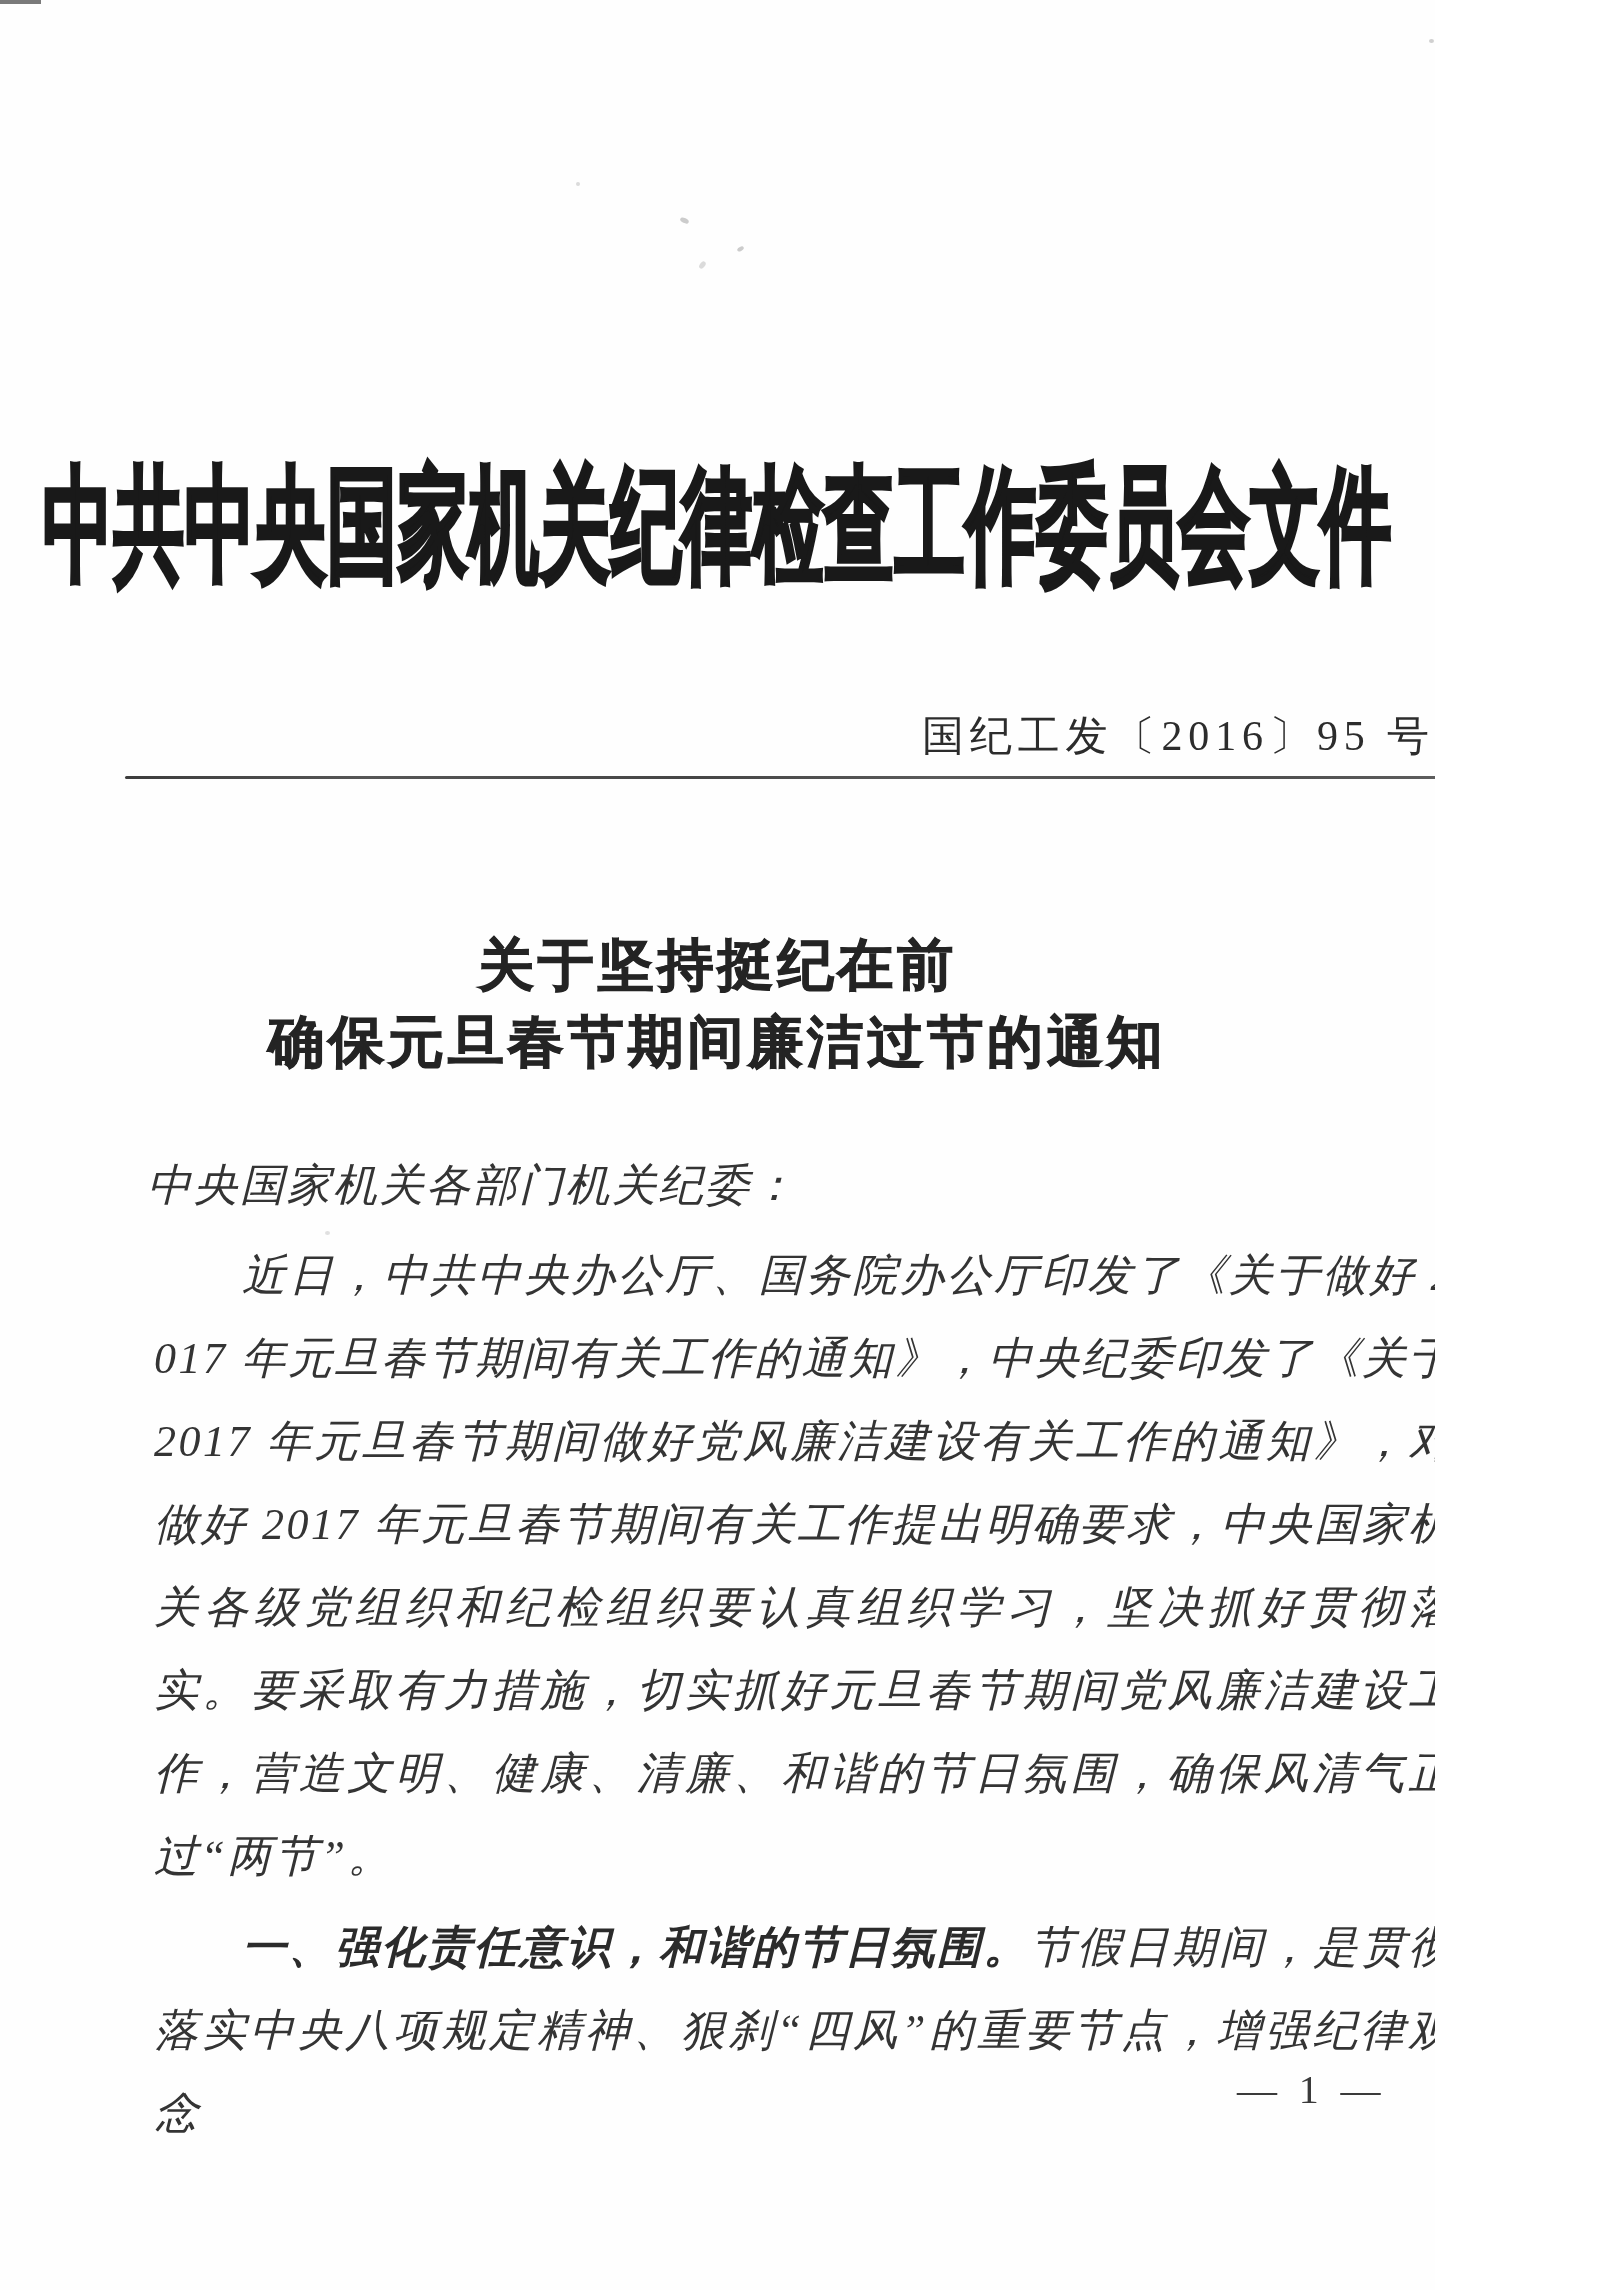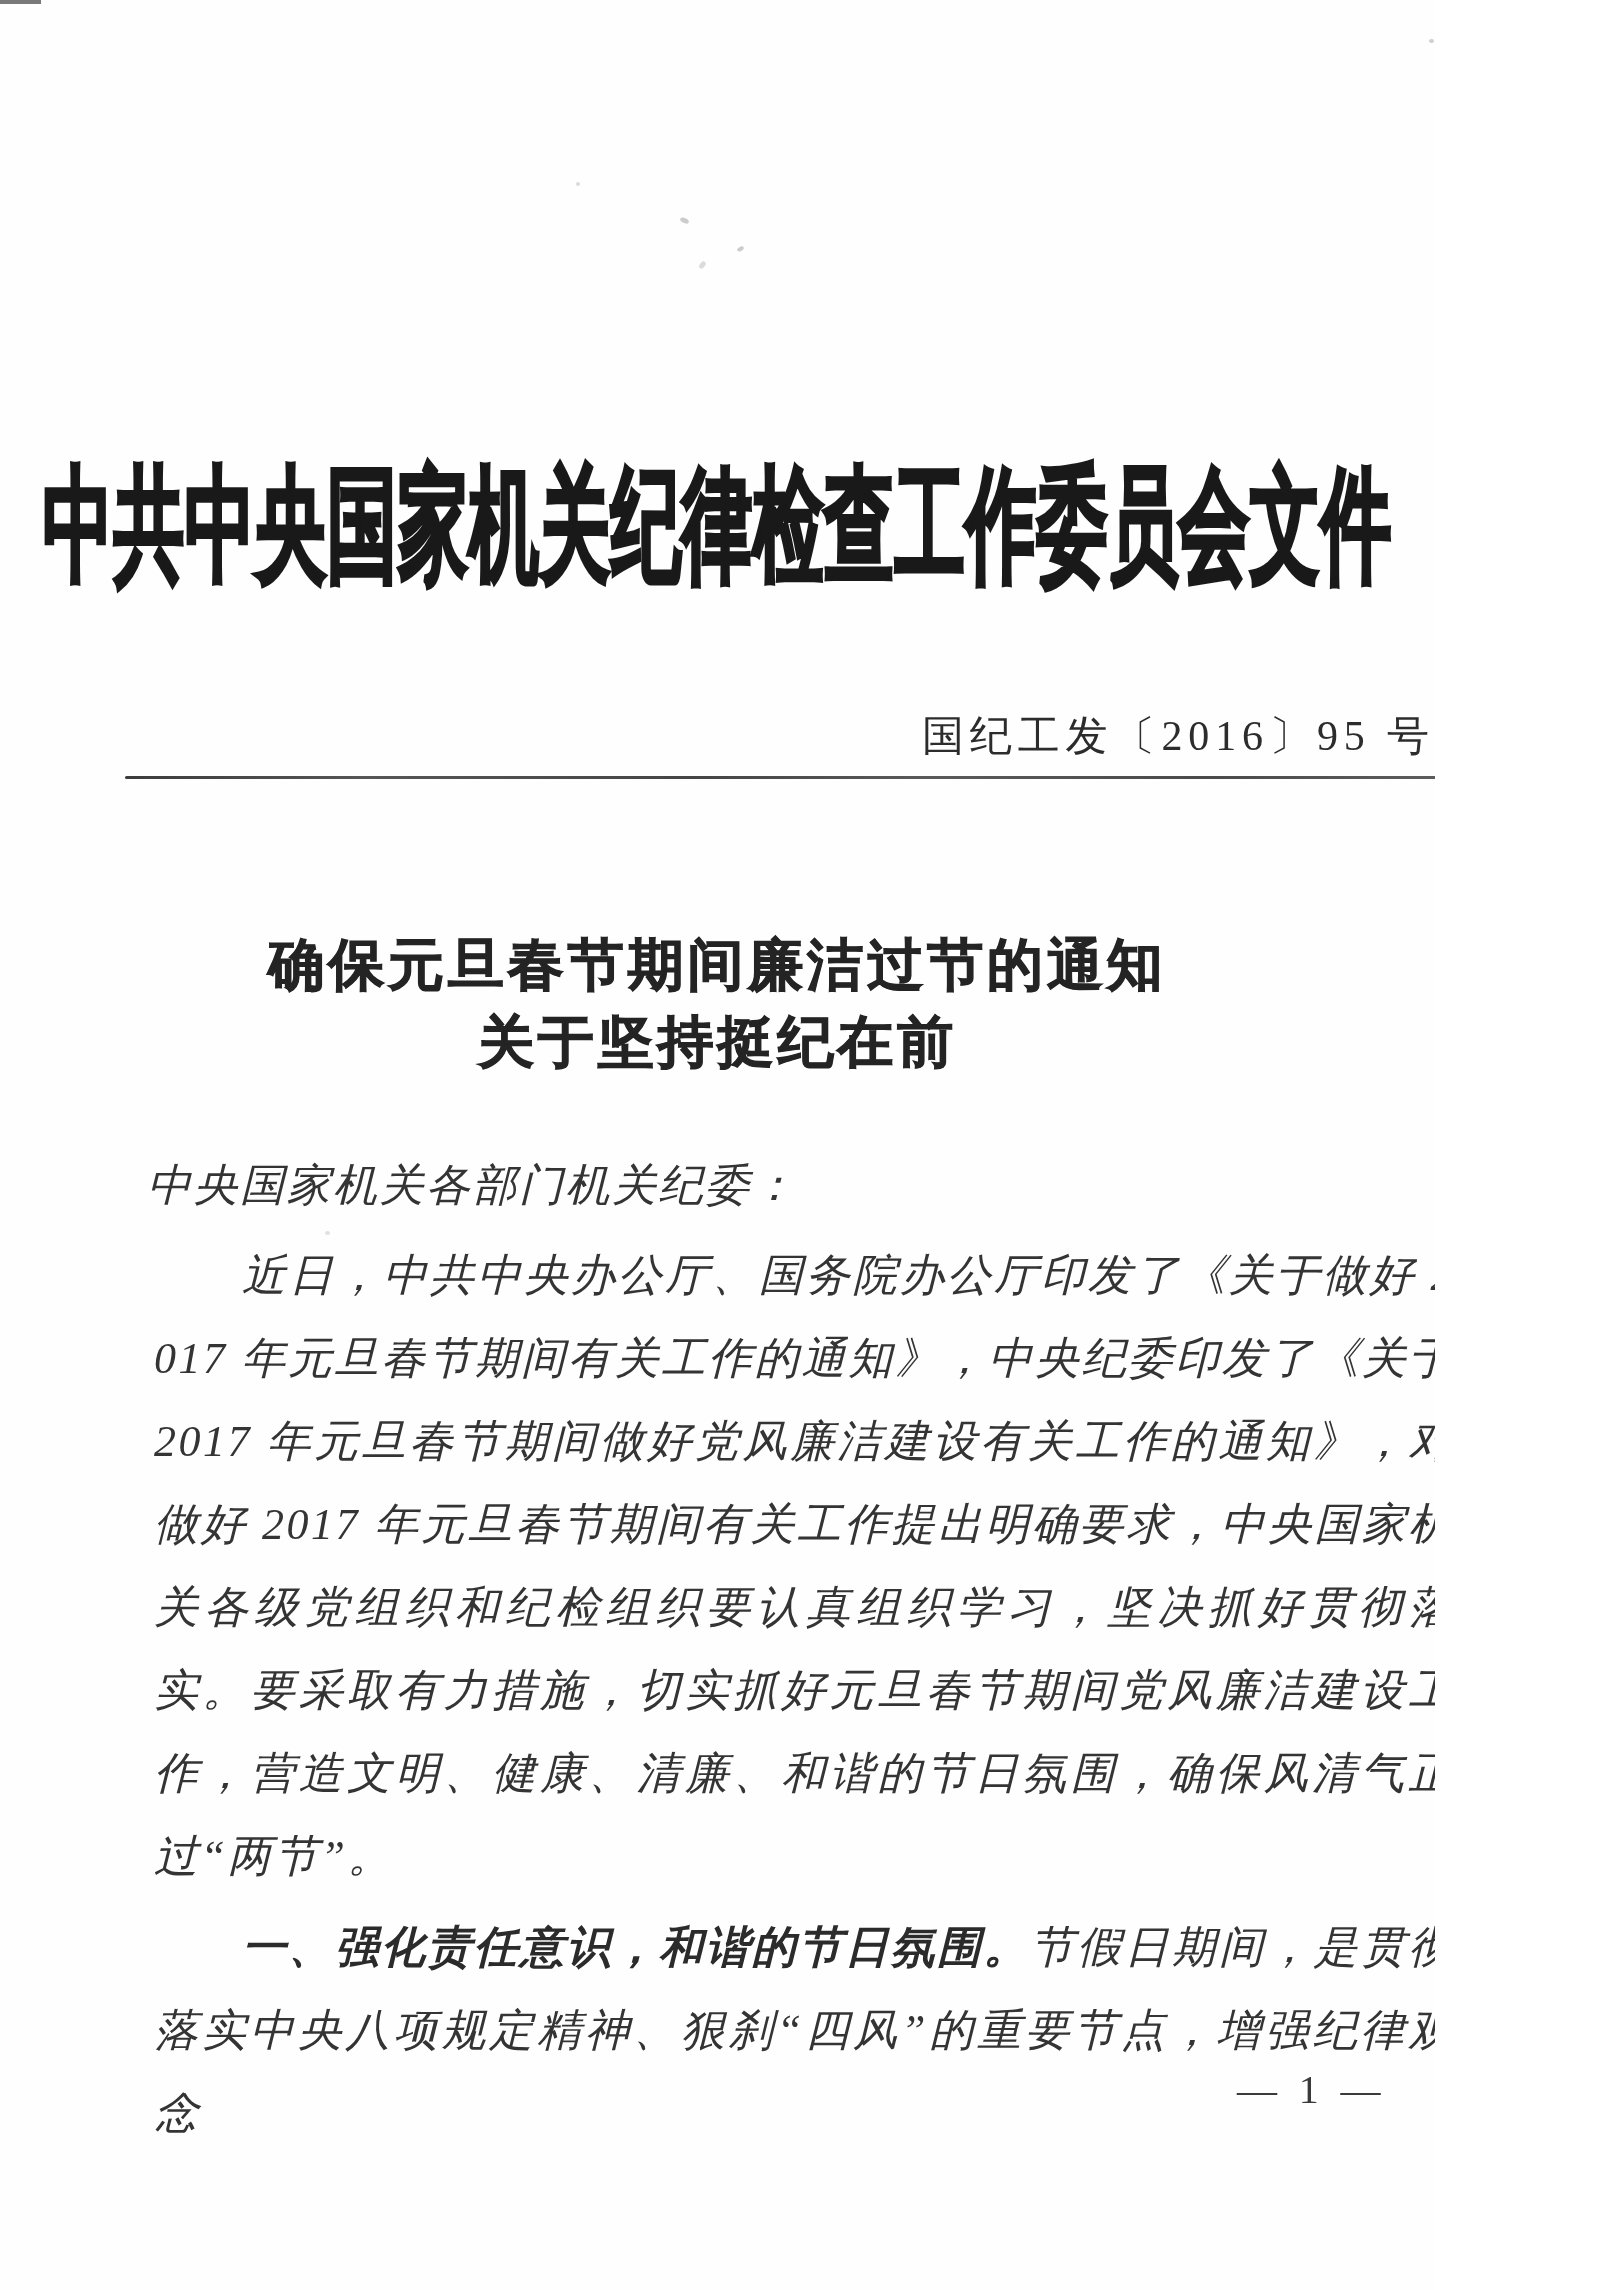--- a/index.html
+++ b/index.html
@@ -100,22 +100,22 @@
   <div class="speck s5"></div>
   <div class="speck s6"></div>
 
   <div class="masthead-title">中共中央国家机关纪律检查工作委员会文件</div>
 
   <div class="doc-number">国纪工发〔2016〕95 号</div>
 
   <div class="rule"></div>
 
   <div class="doc-title">
+    <div>关于坚持挺纪在前</div>
     <div>确保元旦春节期间廉洁过节的通知</div>
-    <div>关于坚持挺纪在前</div>
   </div>
 
   <div class="body-block">
     <div class="salutation">中央国家机关各部门机关纪委：</div>
     <p class="para">近日，中共中央办公厅、国务院办公厅印发了《关于做好 2017 年元旦春节期间有关工作的通知》，中央纪委印发了《关于 2017 年元旦春节期间做好党风廉洁建设有关工作的通知》，对做好 2017 年元旦春节期间有关工作提出明确要求，中央国家机关各级党组织和纪检组织要认真组织学习，坚决抓好贯彻落实。要采取有力措施，切实抓好元旦春节期间党风廉洁建设工作，营造文明、健康、清廉、和谐的节日氛围，确保风清气正过“两节”。</p>
     <p class="para"><span class="lead-bold">一、强化责任意识，和谐的节日氛围。</span><span>节假日期间，是贯彻落实中央八项规定精神、狠刹“四风”的重要节点，增强纪律观念</span></p>
   </div>
 
   <div class="page-number">— 1 —</div>
 

